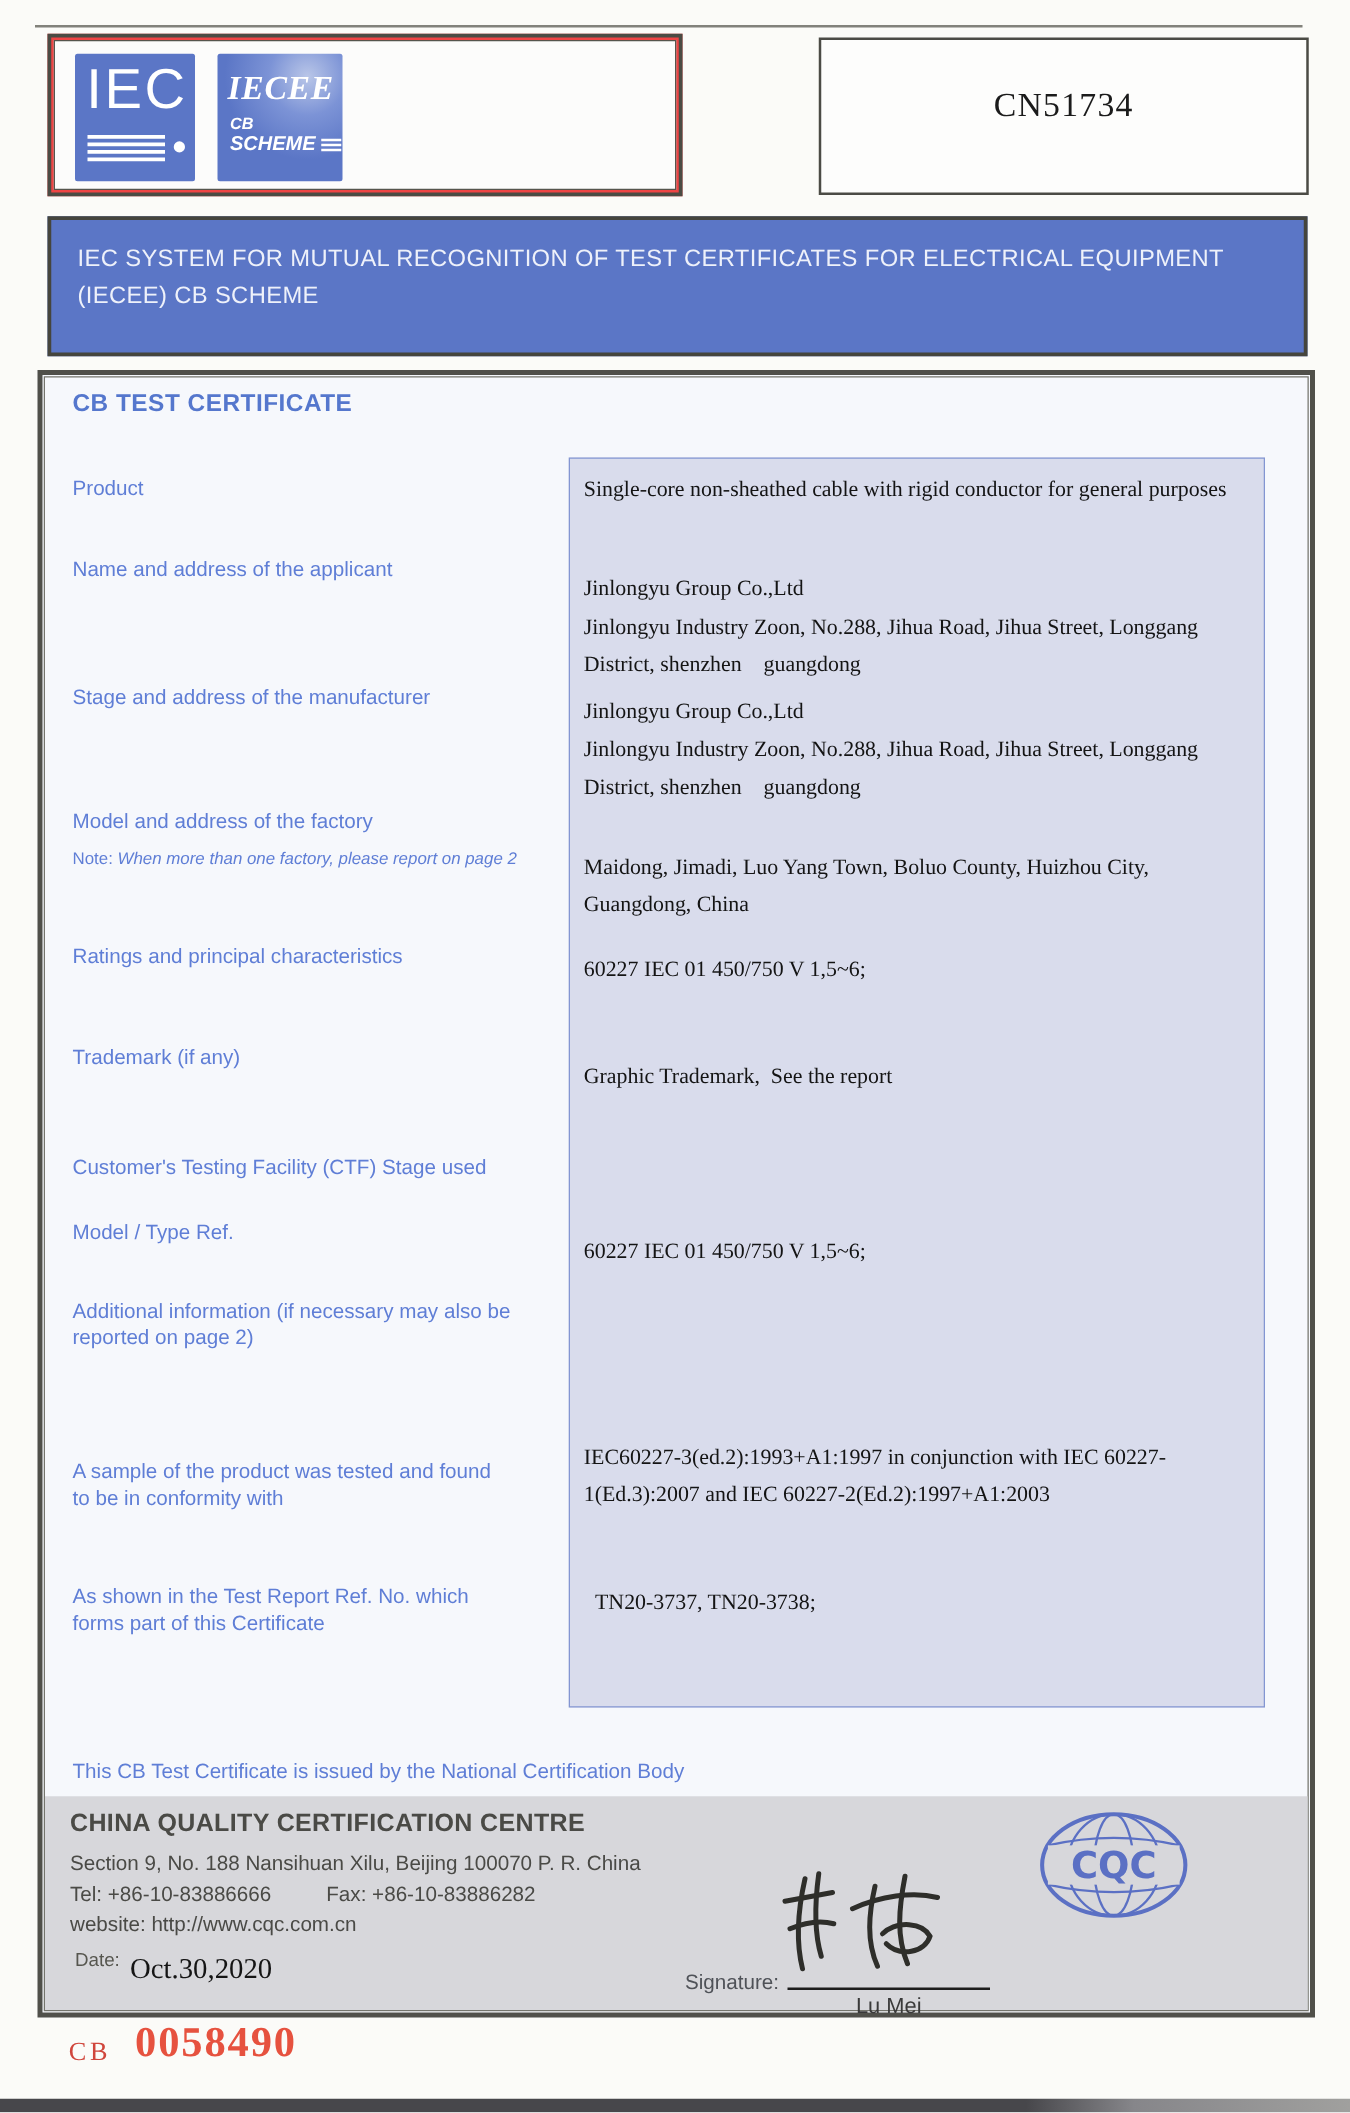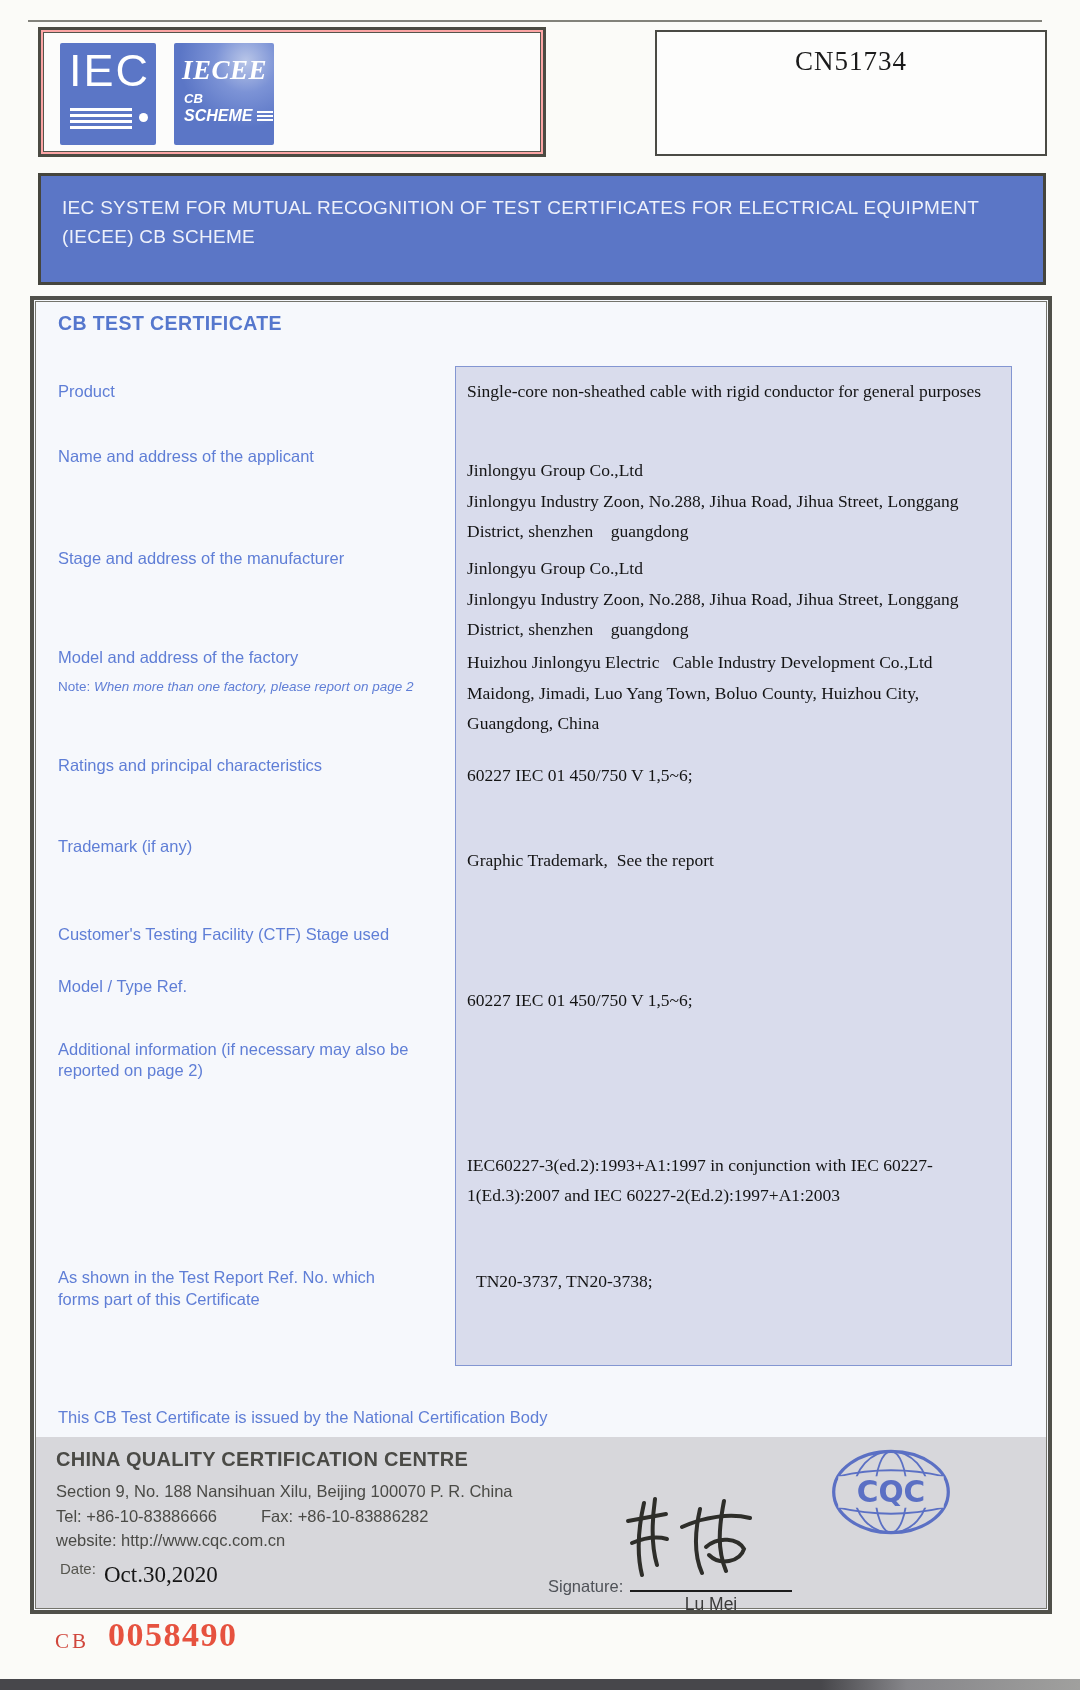--- a/index.html
+++ b/index.html
@@ -16,39 +16,39 @@
     --ref-band-blue:#6b80ca;
   }
   *{box-sizing:border-box;margin:0;padding:0}
   body{margin:0;background:#e8e8e8;font-family:"Liberation Sans",sans-serif}
   .page{position:relative;width:1080px;height:1690px;background:#fbfbf8;overflow:hidden}
 
   
   .top-line{position:absolute;left:28px;top:20px;width:1014px;height:2px;background:#5a5a52;opacity:.75}
 
   
-  .hdr-left{position:absolute;left:38px;top:27px;width:508px;height:130px;border:3px solid var(--border-dark);background:#fca5a5}
+  .hdr-left{position:absolute;left:38px;top:27px;width:508px;height:130px;border:3px solid var(--border-dark);background:#ef4444}
   .hdr-left-inner{position:absolute;inset:2px;border:1px solid #55554d;background:#fcfcfb}
   .iec-logo{position:absolute;left:16px;top:10px;width:96px;height:102px;background:var(--accent-blue);border-radius:2px}
   .iec-text{color:#fff;font-size:45px;font-weight:400;letter-spacing:2px;padding:4px 0 0 9px;line-height:48px}
   .iec-lines{position:absolute;left:10px;bottom:13px;width:78px}
   .iec-lines i{display:block;width:62px;height:2.5px;background:#fff;margin-bottom:3.5px}
   .iec-dot{position:absolute;right:0;top:5px;width:9px;height:9px;border-radius:50%;background:#fff}
   .iecee-logo{position:absolute;left:130px;top:10px;width:100px;height:102px;border-radius:2px;
     background:radial-gradient(circle at 72% 18%, #b9c6e8 0%, #7c93d6 28%, var(--accent-blue) 60%)}
   .iecee-main{color:#fff;font-family:"Liberation Serif",serif;font-style:italic;font-weight:bold;font-size:27px;padding:12px 0 0 8px;letter-spacing:.5px}
   .iecee-cb{color:#fff;font-style:italic;font-weight:bold;font-size:13px;padding:5px 0 0 10px}
   .iecee-scheme-row{color:#fff;font-style:italic;font-weight:bold;font-size:16px;padding:1px 0 0 10px;display:flex;align-items:center}
   .scheme-lines{display:inline-block;margin-left:5px}
   .scheme-lines i{display:block;width:16px;height:2px;background:#fff;margin:2px 0}
 
   
   .hdr-right{position:absolute;left:655px;top:30px;width:392px;height:126px;border:2px solid #4b4b45;background:#fdfdfc}
   .ref-band{height:56px;background:var(--ref-band-blue);color:#f2f4fb;font-size:18.5px;line-height:56px;text-align:center;letter-spacing:.4px}
-  .ref-value{margin-top:14px;text-align:center;font-family:"Liberation Serif",serif;font-size:27px;letter-spacing:1px;color:#1b1b1b}
+  .ref-value{margin-top:37px;text-align:center;font-family:"Liberation Serif",serif;font-size:27px;letter-spacing:1px;color:#1b1b1b}
 
   
   .banner{position:absolute;left:38px;top:173px;width:1008px;height:112px;background:var(--accent-blue);border:3px solid #45453d}
   .banner-text{padding:17px 40px 0 21px;color:#eef1fa;font-size:19px;line-height:29px;letter-spacing:.3px}
 
   
   .main-box{position:absolute;left:30px;top:296px;width:1022px;height:1318px;border:4px solid #50504a;background:#f6f8fc}
   .main-inner{position:absolute;inset:1px;border:1px solid #74746c}
   .title{position:absolute;left:58px;top:312px;font-size:19.5px;font-weight:bold;color:var(--title-blue);letter-spacing:.4px}
 
@@ -137,28 +137,28 @@
   <div class="lbl" style="top:548px">Stage and address of the manufacturer</div>
   <div class="lbl" style="top:647px">Model and address of the factory</div>
   <div class="note" style="top:679px">
     <span>Note: </span><span class="it">When more than one factory, please report on page 2</span>
   </div>
   <div class="lbl" style="top:755px">Ratings and principal characteristics</div>
   <div class="lbl" style="top:836px">Trademark (if any)</div>
   <div class="lbl" style="top:924px">Customer's Testing Facility (CTF) Stage used</div>
   <div class="lbl" style="top:976px">Model / Type Ref.</div>
   <div class="lbl" style="top:1039px;width:372px">Additional information (if necessary may also be reported on page 2)</div>
+  <div class="lbl" style="top:1166px;width:350px;line-height:22px">A sample of the product was tested and found to be in conformity with</div>
   <div class="lbl" style="top:1266px;width:335px;line-height:22px">As shown in the Test Report Ref. No. which forms part of this Certificate</div>
 
   <div class="val just" style="top:376px">Single-core non-sheathed cable with rigid conductor for general purposes</div>
   <div class="val" style="top:455px">Jinlongyu Group Co.,Ltd</div>
   <div class="val" style="top:486px">Jinlongyu Industry Zoon, No.288, Jihua Road, Jihua Street, Longgang District, shenzhen    guangdong</div>
   <div class="val" style="top:553px">Jinlongyu Group Co.,Ltd</div>
   <div class="val" style="top:584px">Jinlongyu Industry Zoon, No.288, Jihua Road, Jihua Street, Longgang District, shenzhen    guangdong</div>
-  <div class="val" style="top:647px">Huizhou Jinlongyu Electric   Cable Industry Development Co.,Ltd</div>
   <div class="val" style="top:678px">Maidong, Jimadi, Luo Yang Town, Boluo County, Huizhou City, Guangdong, China</div>
   <div class="val" style="top:760px">60227 IEC 01 450/750 V 1,5~6;</div>
   <div class="val" style="top:845px">Graphic Trademark,  See the report</div>
   <div class="val" style="top:985px">60227 IEC 01 450/750 V 1,5~6;</div>
   <div class="val" style="top:1150px">IEC60227-3(ed.2):1993+A1:1997 in conjunction with IEC 60227-1(Ed.3):2007 and IEC 60227-2(Ed.2):1997+A1:2003</div>
   <div class="val" style="top:1266px;padding-left:9px">TN20-3737, TN20-3738;</div>
 
   <div class="issuer">This CB Test Certificate is issued by the National Certification Body</div>
 
   <div class="footer-band"></div>

